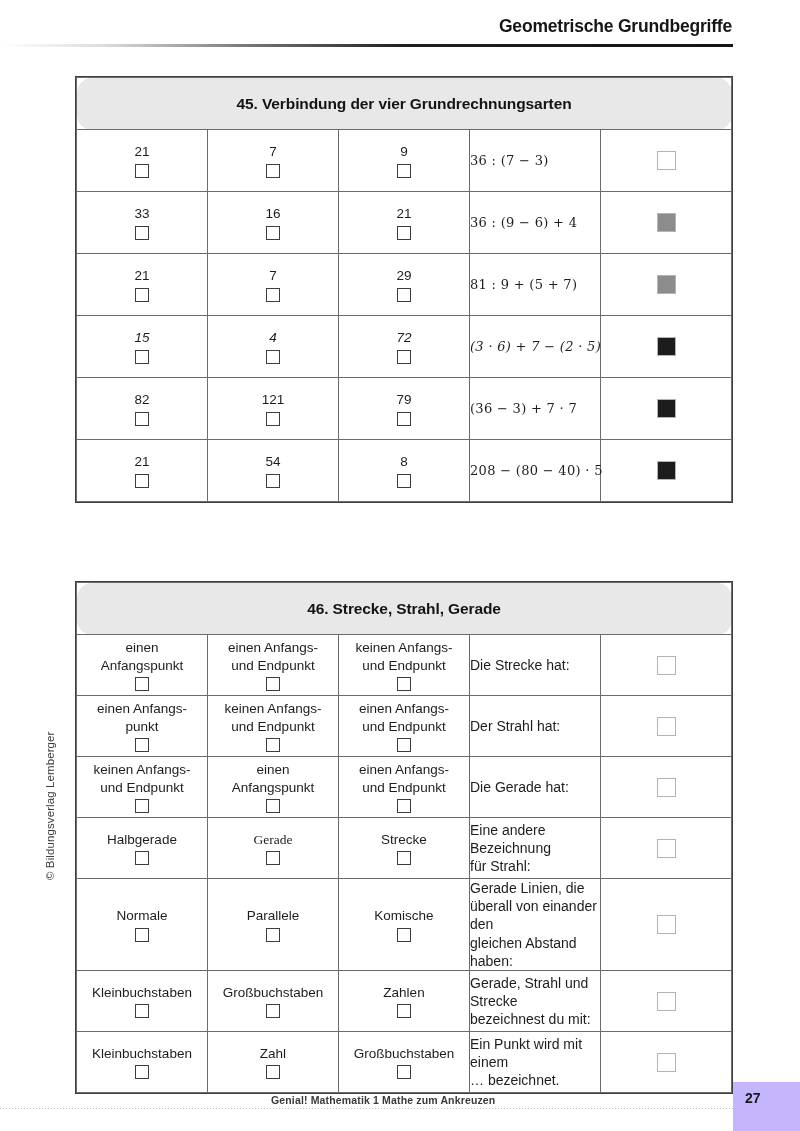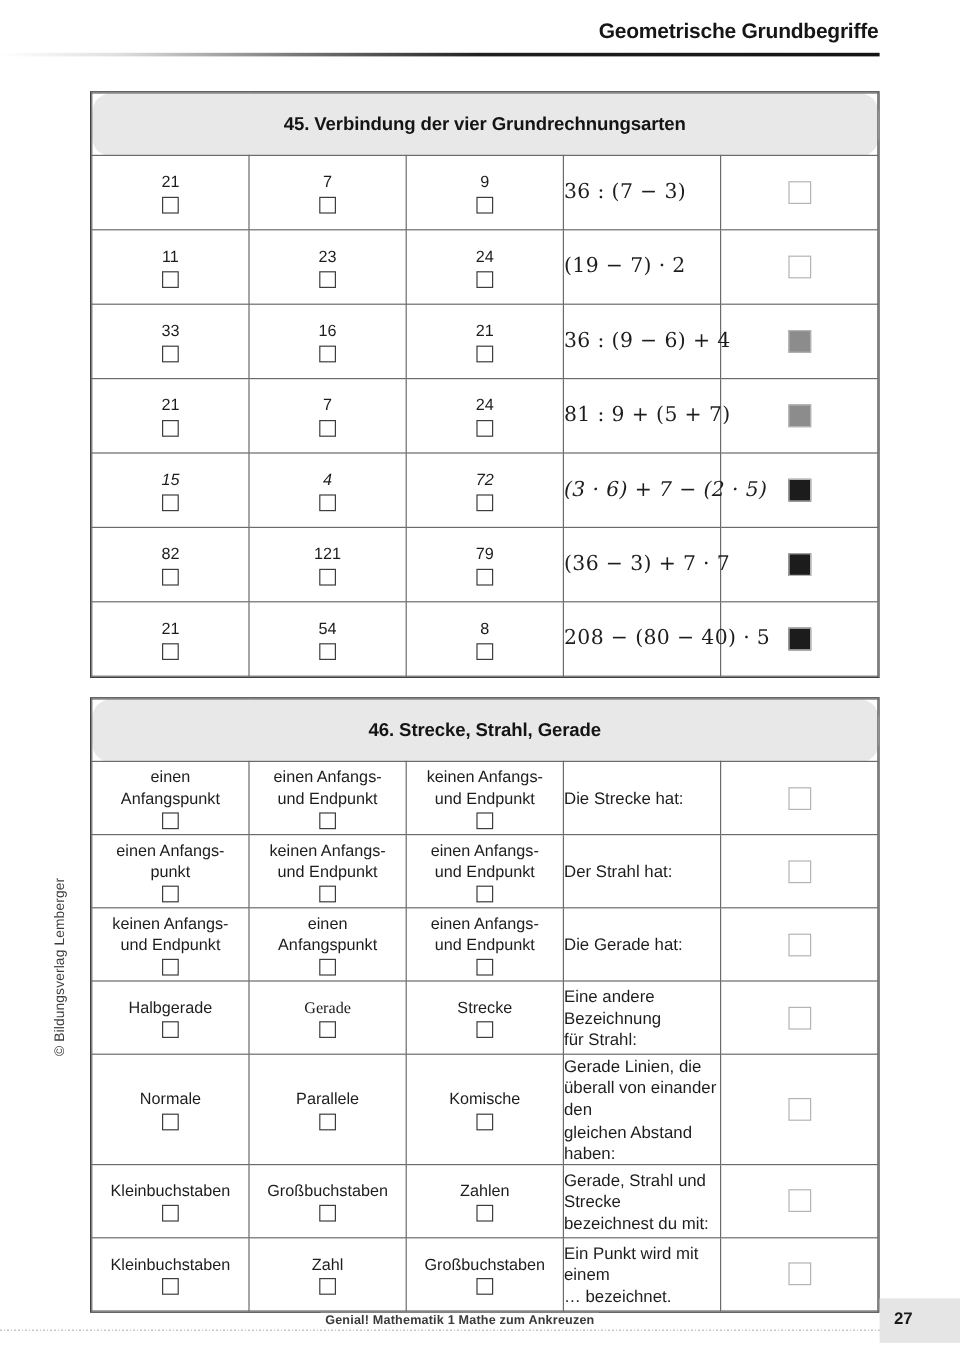--- a/index.html
+++ b/index.html
@@ -94,21 +94,21 @@
   
   .prompt-cell {
     padding: 6px 0 6px 9px;
     font-size: 14px;
     line-height: 1.30;
     color: #1d1d1d;
     text-align: left;
   }
   .expr {
     font-family: "DejaVu Serif", "Liberation Serif", serif;
-    font-size: 17px;
+    font-size: 13px;
     letter-spacing: 0.3px;
     white-space: nowrap;
   }
 
   
   .answer-cell { text-align: center; }
   .answer-box {
     display: inline-block;
     width: 19px;
     height: 19px;
@@ -168,22 +168,22 @@
     letter-spacing: 0.15px;
     background: #ffffff;
     padding: 0 4px;
     white-space: nowrap;
   }
   .page-number-badge {
     position: absolute;
     left: 733px;
     top: -8px;
     width: 67px;
-    height: 37px;
-    background: #e5e5e5;
+    height: 49px;
+    background: #c4b5fd;
   }
   .page-number {
     position: absolute;
     left: 12px;
     top: 8px;
     font-size: 14px;
     font-weight: bold;
     color: #1a1a1a;
   }
 </style>
@@ -214,36 +214,20 @@
           </td>
           <td class="opt-cell" style="width: 134px;">
             <span class="opt-text">9</span>
             <span class="opt-box"></span>
           </td>
           <td class="prompt-cell" style="width: 197px;"><span class="expr">36 : (7 − 3)</span></td>
           <td class="answer-cell" style="width: 59px;"><span class="answer-box"></span></td>
         </tr>
         <tr style="height: 62px;">
           <td class="opt-cell" style="width: 135px;">
-            <span class="opt-text">11</span>
-            <span class="opt-box"></span>
-          </td>
-          <td class="opt-cell" style="width: 133px;">
-            <span class="opt-text">23</span>
-            <span class="opt-box"></span>
-          </td>
-          <td class="opt-cell" style="width: 134px;">
-            <span class="opt-text">24</span>
-            <span class="opt-box"></span>
-          </td>
-          <td class="prompt-cell" style="width: 197px;"><span class="expr">(19 − 7) · 2</span></td>
-          <td class="answer-cell" style="width: 59px;"><span class="answer-box"></span></td>
-        </tr>
-        <tr style="height: 62px;">
-          <td class="opt-cell" style="width: 135px;">
             <span class="opt-text">33</span>
             <span class="opt-box"></span>
           </td>
           <td class="opt-cell" style="width: 133px;">
             <span class="opt-text">16</span>
             <span class="opt-box"></span>
           </td>
           <td class="opt-cell" style="width: 134px;">
             <span class="opt-text">21</span>
             <span class="opt-box"></span>
@@ -254,21 +238,21 @@
         <tr style="height: 62px;">
           <td class="opt-cell" style="width: 135px;">
             <span class="opt-text">21</span>
             <span class="opt-box"></span>
           </td>
           <td class="opt-cell" style="width: 133px;">
             <span class="opt-text">7</span>
             <span class="opt-box"></span>
           </td>
           <td class="opt-cell" style="width: 134px;">
-            <span class="opt-text">24</span>
+            <span class="opt-text">29</span>
             <span class="opt-box"></span>
           </td>
           <td class="prompt-cell" style="width: 197px;"><span class="expr">81 : 9 + (5 + 7)</span></td>
           <td class="answer-cell" style="width: 59px;"><span class="answer-box fill-gray"></span></td>
         </tr>
         <tr style="height: 62px; font-style: italic;">
           <td class="opt-cell" style="width: 135px;">
             <span class="opt-text">15</span>
             <span class="opt-box"></span>
           </td>

